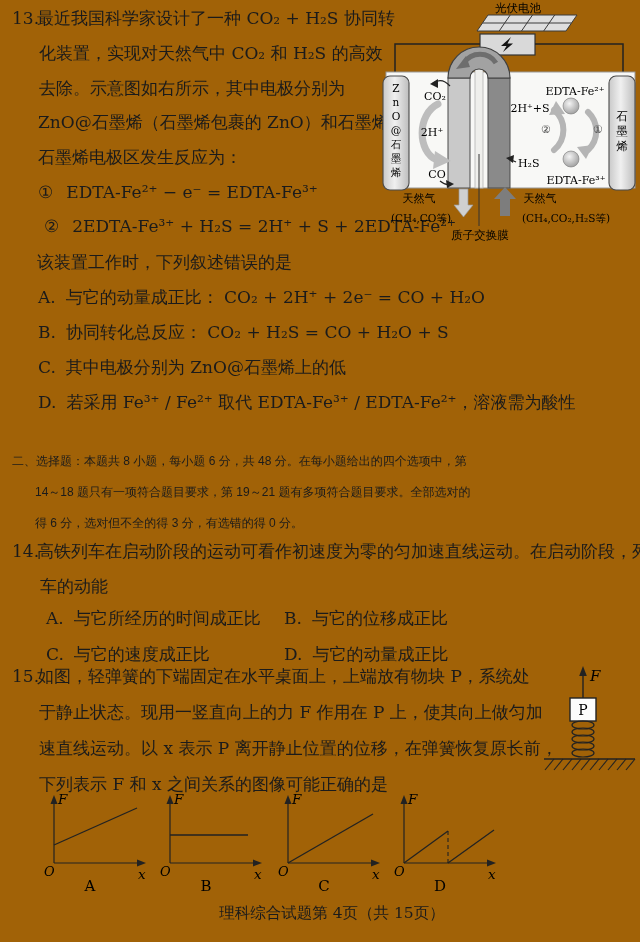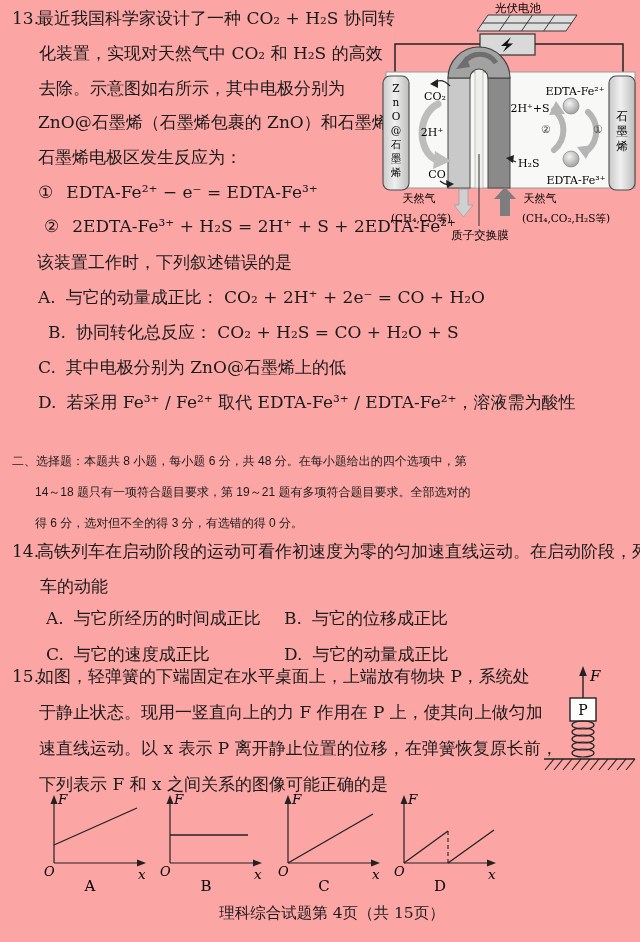--- a/index.html
+++ b/index.html
@@ -1,16 +1,16 @@
 <!DOCTYPE html>
 <html><head>
 <meta charset="utf-8">
 <style>
   html,body{margin:0;padding:0;background:#e8e8e8;}
-  .page{position:relative;width:640px;height:942px;background:#fca5a5;overflow:hidden;
+  .page{position:relative;width:640px;height:942px;background:#a16207;overflow:hidden;
         font-family:"DejaVu Serif","Liberation Serif",serif;color:#1b1b1b;}
   .ln{position:absolute;white-space:nowrap;font-size:17px;line-height:22px;}
   .num{letter-spacing:0;}
   .olabel{margin-right:10px;}
   .eqnum{margin-right:13px;}
   .bold-sans{font-family:"Liberation Sans","DejaVu Sans",sans-serif;font-weight:normal;font-size:12px;}
   .footer{position:absolute;left:0;top:903px;width:640px;text-align:center;font-size:15.5px;margin-left:12px;}
   svg text{font-family:"DejaVu Serif","Liberation Serif",serif;}
   .ax{font-style:italic;}
 </style>
@@ -28,21 +28,21 @@
   <div class="ln" style="left:38px;top:181px">
     <span class="eqnum">①</span><span>EDTA-Fe²⁺ − e⁻ = EDTA-Fe³⁺</span>
   </div>
   <div class="ln" style="left:44px;top:215px">
     <span class="eqnum">②</span><span>2EDTA-Fe³⁺ + H₂S = 2H⁺ + S + 2EDTA-Fe²⁺</span>
   </div>
   <div class="ln" style="left:37px;top:251px">该装置工作时，下列叙述错误的是</div>
   <div class="ln" style="left:38px;top:286px">
     <span class="olabel">A.</span><span>与它的动量成正比： CO₂ + 2H⁺ + 2e⁻ = CO + H₂O</span>
   </div>
-  <div class="ln" style="left:48px;top:321px">
+  <div class="ln" style="left:38px;top:321px">
     <span class="olabel">B.</span><span>协同转化总反应： CO₂ + H₂S = CO + H₂O + S</span>
   </div>
   <div class="ln" style="left:38px;top:356px">
     <span class="olabel">C.</span><span>其中电极分别为 ZnO@石墨烯上的低</span>
   </div>
   <div class="ln" style="left:38px;top:391px">
     <span class="olabel">D.</span><span>若采用 Fe³⁺ / Fe²⁺ 取代 EDTA-Fe³⁺ / EDTA-Fe²⁺，溶液需为酸性</span>
   </div>
 
   <svg style="position:absolute;left:380px;top:2px" width="258" height="242" viewBox="0 0 258 242">

